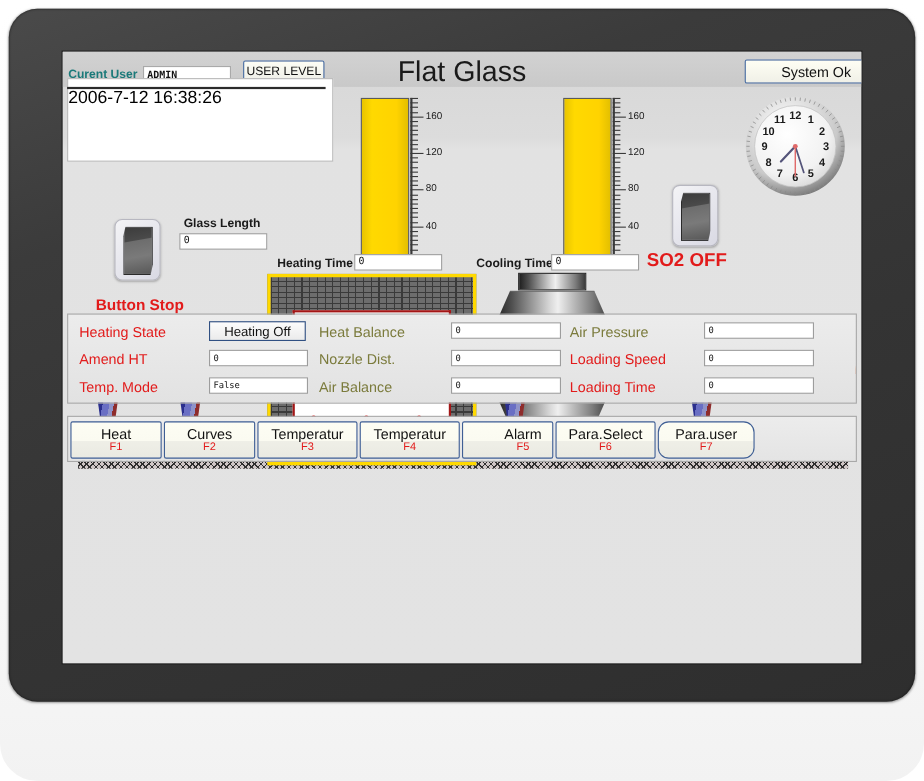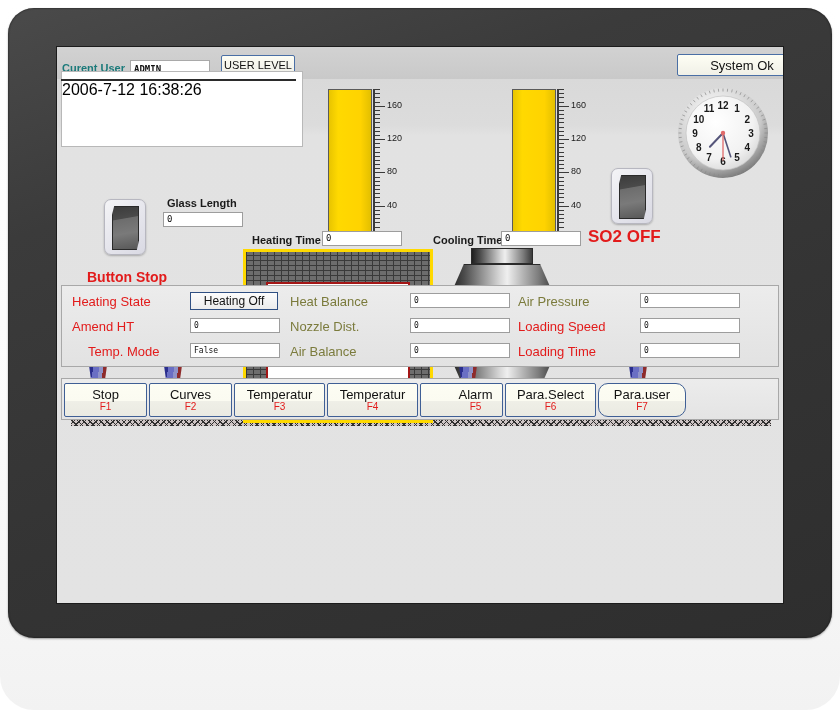--- a/index.html
+++ b/index.html
@@ -202,20 +202,21 @@
 <body>
 
 <div id="monitor">
   <div id="bezel"></div>
 
   <div id="screen">
     <div class="hmi">
 
       <div class="hdr-band"></div>
 
+      <div class="title">Flat Glass</div>
 
       <div class="userbar">
         <span class="cur-user">Curent User</span>
         <span class="user-val">ADMIN</span>
       </div>
       <div class="ulevel-btn">USER LEVEL</div>
 
       <div class="logtable-outer">
         <div class="logtable-frame"></div>
         <div class="lt-hdrline"></div>
@@ -606,33 +607,33 @@
         <div class="prow" style="top:28px;">
           <span class="plabel red" style="position:absolute; left:10px;">Amend  HT</span>
           <span class="pinput" style="position:absolute; left:128px; top:4px; width:90px;">0</span>
           <span class="plabel olive" style="position:absolute; left:228px;">Nozzle Dist.</span>
           <span class="pinput" style="position:absolute; left:348px; top:4px; width:100px;">0</span>
           <span class="plabel red" style="position:absolute; left:456px;">Loading Speed</span>
           <span class="pinput" style="position:absolute; left:578px; top:4px; width:100px;">0</span>
         </div>
 
         <div class="prow" style="top:53px;">
-          <span class="plabel red" style="position:absolute; left:26px;">Temp.  Mode</span>
+          <span class="plabel red" style="position:absolute; left:10px;">Temp.  Mode</span>
           <span class="pinput" style="position:absolute; left:128px; top:4px; width:90px;">False</span>
           <span class="plabel olive" style="position:absolute; left:228px;">Air Balance</span>
           <span class="pinput" style="position:absolute; left:348px; top:4px; width:100px;">0</span>
           <span class="plabel red" style="position:absolute; left:456px;">Loading Time</span>
           <span class="pinput" style="position:absolute; left:578px; top:4px; width:100px;">0</span>
         </div>
       </div>
 
       <div class="navbar">
         <div id="navbtns">
             <div class="navbtn" style="left: 2px; width: 83px;">
-              <div class="nm">Stop</div>
+              <div class="nm">Heat</div>
               <div class="fk">F1</div>
             </div>
             <div class="navbtn" style="left: 87px; width: 83px;">
               <div class="nm">Curves</div>
               <div class="fk">F2</div>
             </div>
             <div class="navbtn" style="left: 172px; width: 91px;">
               <div class="nm">Temperatur</div>
               <div class="fk">F3</div>
             </div>

